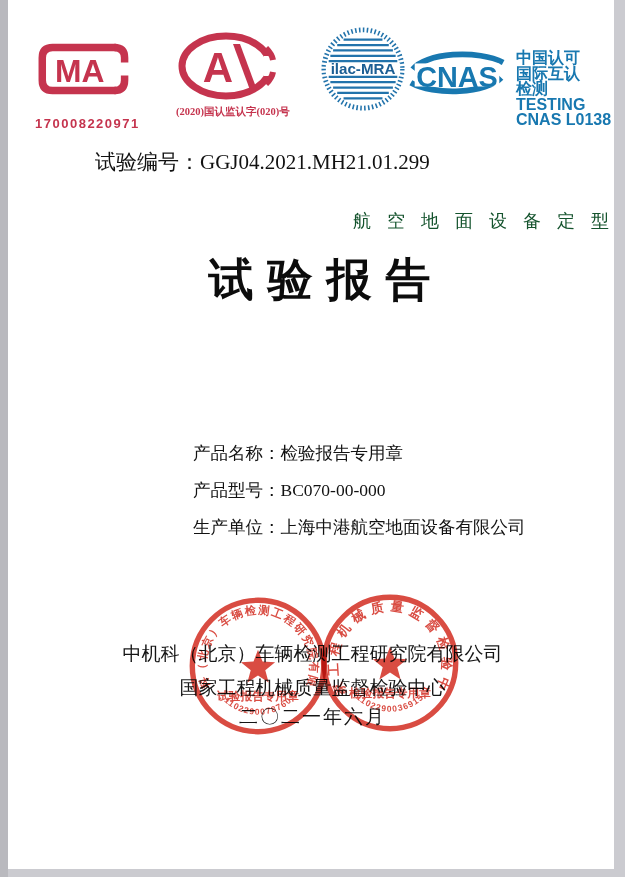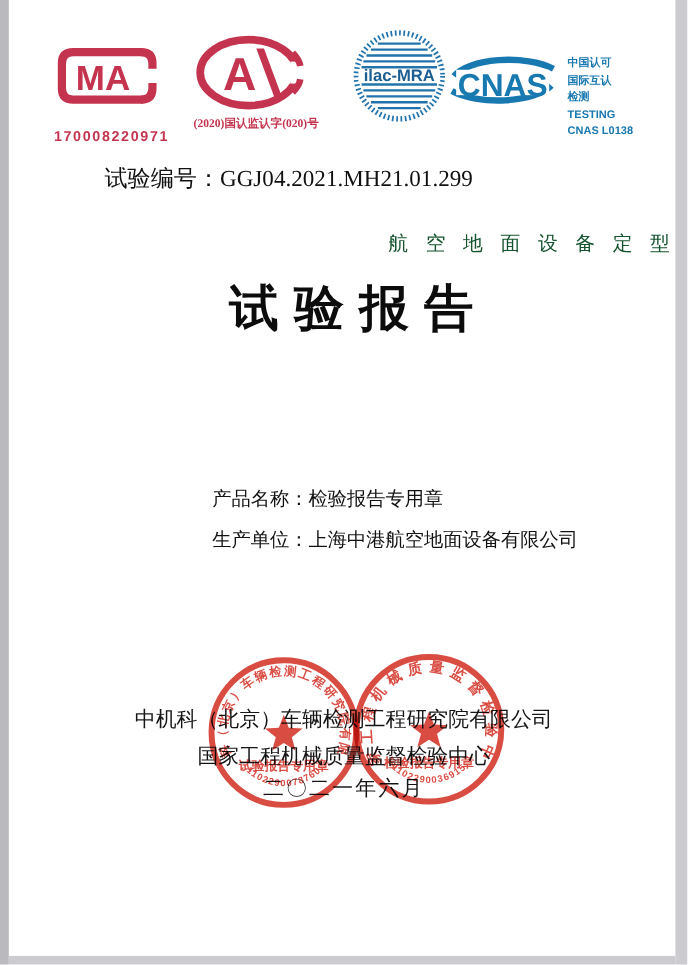--- a/index.html
+++ b/index.html
@@ -7,30 +7,30 @@
   body { width:625px; height:877px; position:relative; overflow:hidden;
          font-family:"Liberation Serif", serif; }
   .page { position:absolute; left:0; top:0; width:625px; height:877px; background:#fff; }
 
   
   .edge-left   { position:absolute; left:0; top:0; width:8px; height:877px; background:#b9b9be; }
   .edge-right  { position:absolute; right:0; top:0; width:11px; height:877px; background:#cbcbd0; }
   .edge-bottom { position:absolute; left:8px; bottom:0; right:11px; height:8px; background:#cbcbd0; }
 
   
-  .cma-block { position:absolute; left:49px; top:40px; width:100px; text-align:left; }
+  .cma-block { position:absolute; left:35px; top:40px; width:100px; text-align:left; }
   .cma-number { margin-top:18px; color:#c5344e; font-family:"Liberation Sans", sans-serif;
                 font-weight:bold; font-size:13px; letter-spacing:1.5px; white-space:nowrap; }
   .cal-block { position:absolute; left:176px; top:32px; width:110px; text-align:center; }
   .cal-caption { margin-top:3px; color:#c5344e; font-weight:bold; font-size:10.5px; white-space:nowrap; }
   .ilac-logo { position:absolute; left:320px; top:26px; }
   .cnas-logo { position:absolute; left:407px; top:46px; }
   .cnas-caption { position:absolute; left:516px; top:50px; color:#1878b0;
                   font-family:"Liberation Sans", sans-serif; font-weight:bold;
-                  font-size:10px; line-height:15.5px; white-space:nowrap; }
+                  font-size:16px; line-height:15.5px; white-space:nowrap; }
 
   
   .report-no { position:absolute; left:95px; top:148px; font-size:21px; color:#111; white-space:nowrap; }
   .report-no .val { font-family:"Liberation Serif", serif; }
 
   
   .title1 { position:absolute; left:0; top:209px; width:100%; text-align:right;
             font-size:18px; letter-spacing:16px; padding-left:16px; color:#14532d; }
   .title2 { position:absolute; left:0; top:250px; width:100%; text-align:center;
             font-family:"Liberation Sans", sans-serif; font-weight:bold;
@@ -124,20 +124,23 @@
   </div>
 
   <div class="title1">航空地面设备定型</div>
   <div class="title2">试验报告</div>
 
   <div class="product">
     <div class="row">
       <span>产品名称：</span><span>检验报告专用章</span>
     </div>
     <div class="row">
+      <span>产品型号：</span><span>BC070-00-000</span>
+    </div>
+    <div class="row">
       <span>生产单位：</span><span>上海中港航空地面设备有限公司</span>
     </div>
   </div>
 
   <div class="footer-line org1">中机科（北京）车辆检测工程研究院有限公司</div>
   <div class="footer-line org2">国家工程机械质量监督检验中心</div>
   <div class="footer-line issue-date">二〇二一年六月</div>
 
   <svg class="stamp stamp-left" width="144" height="144" viewBox="0 0 160 160">
     <defs>

